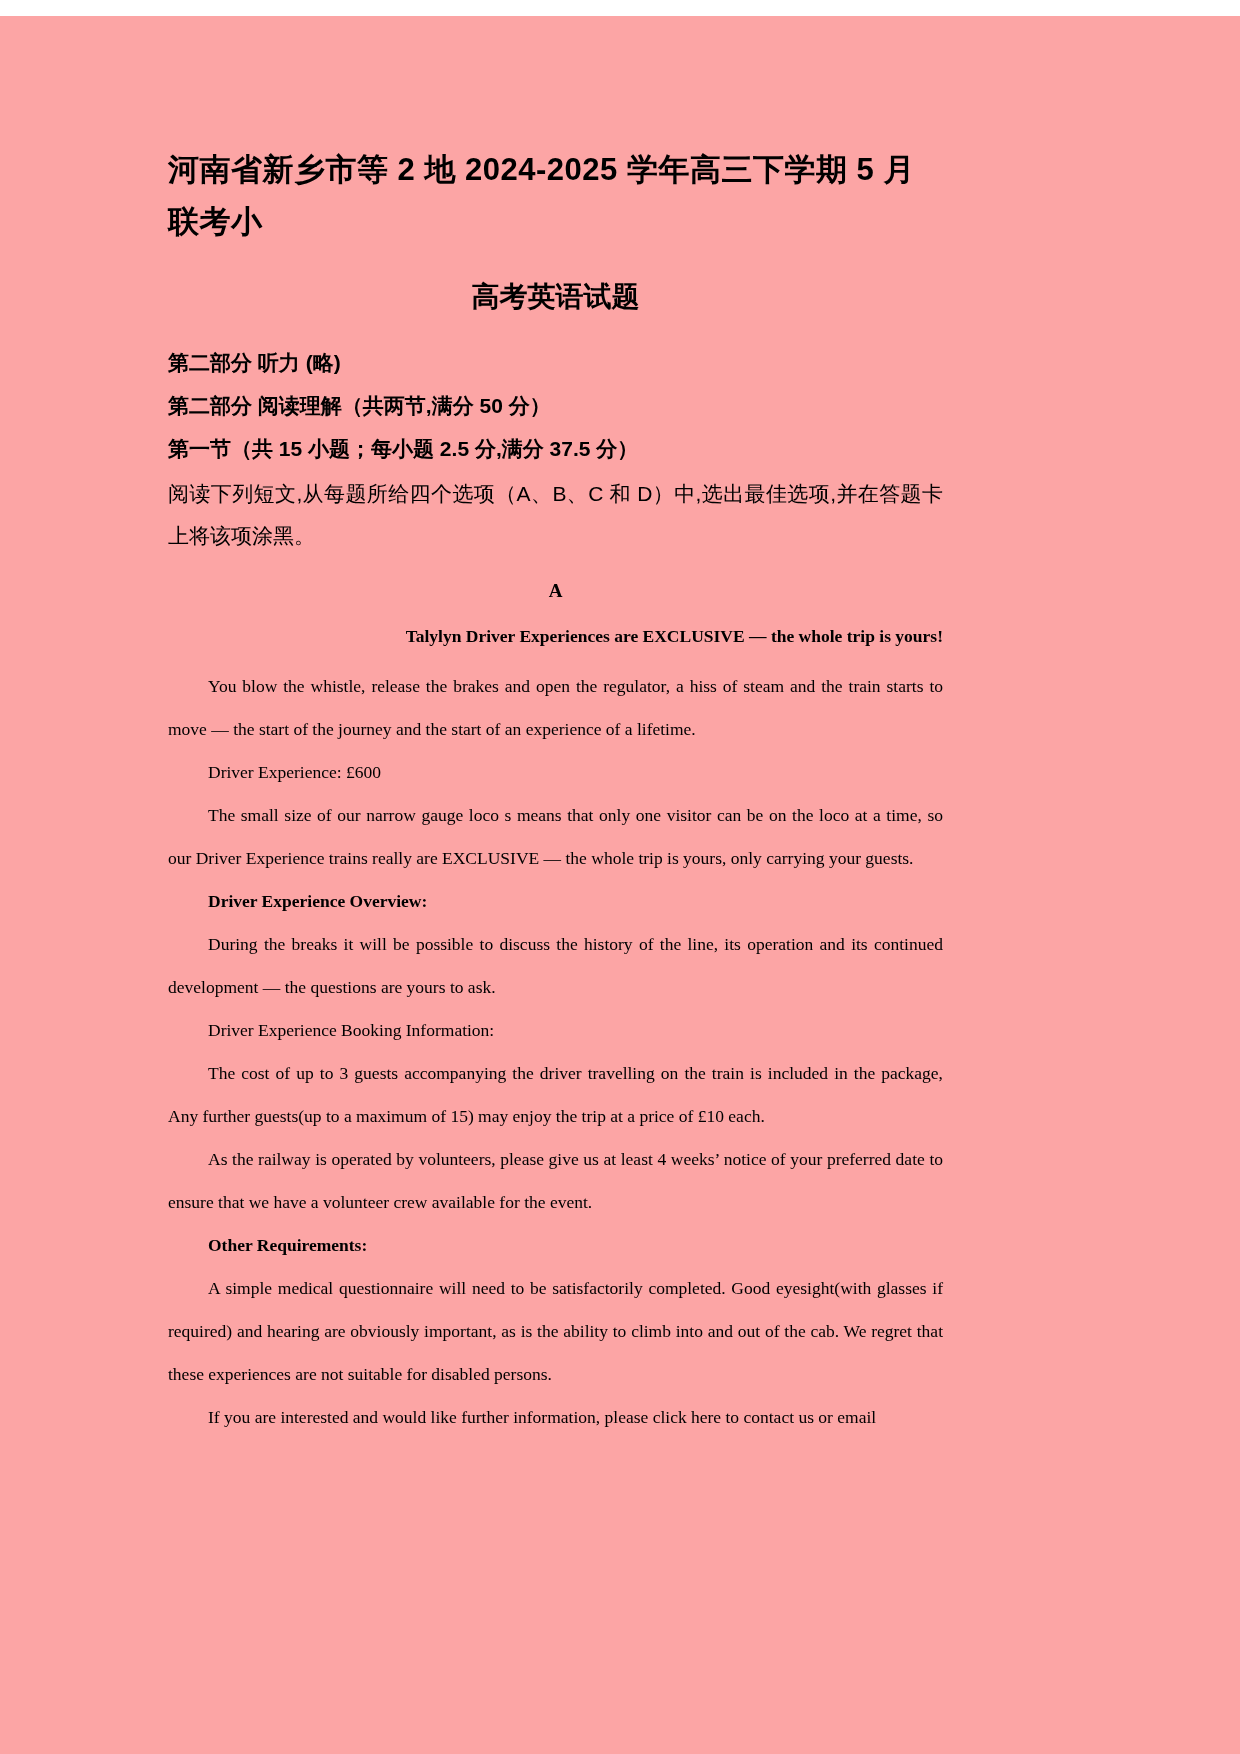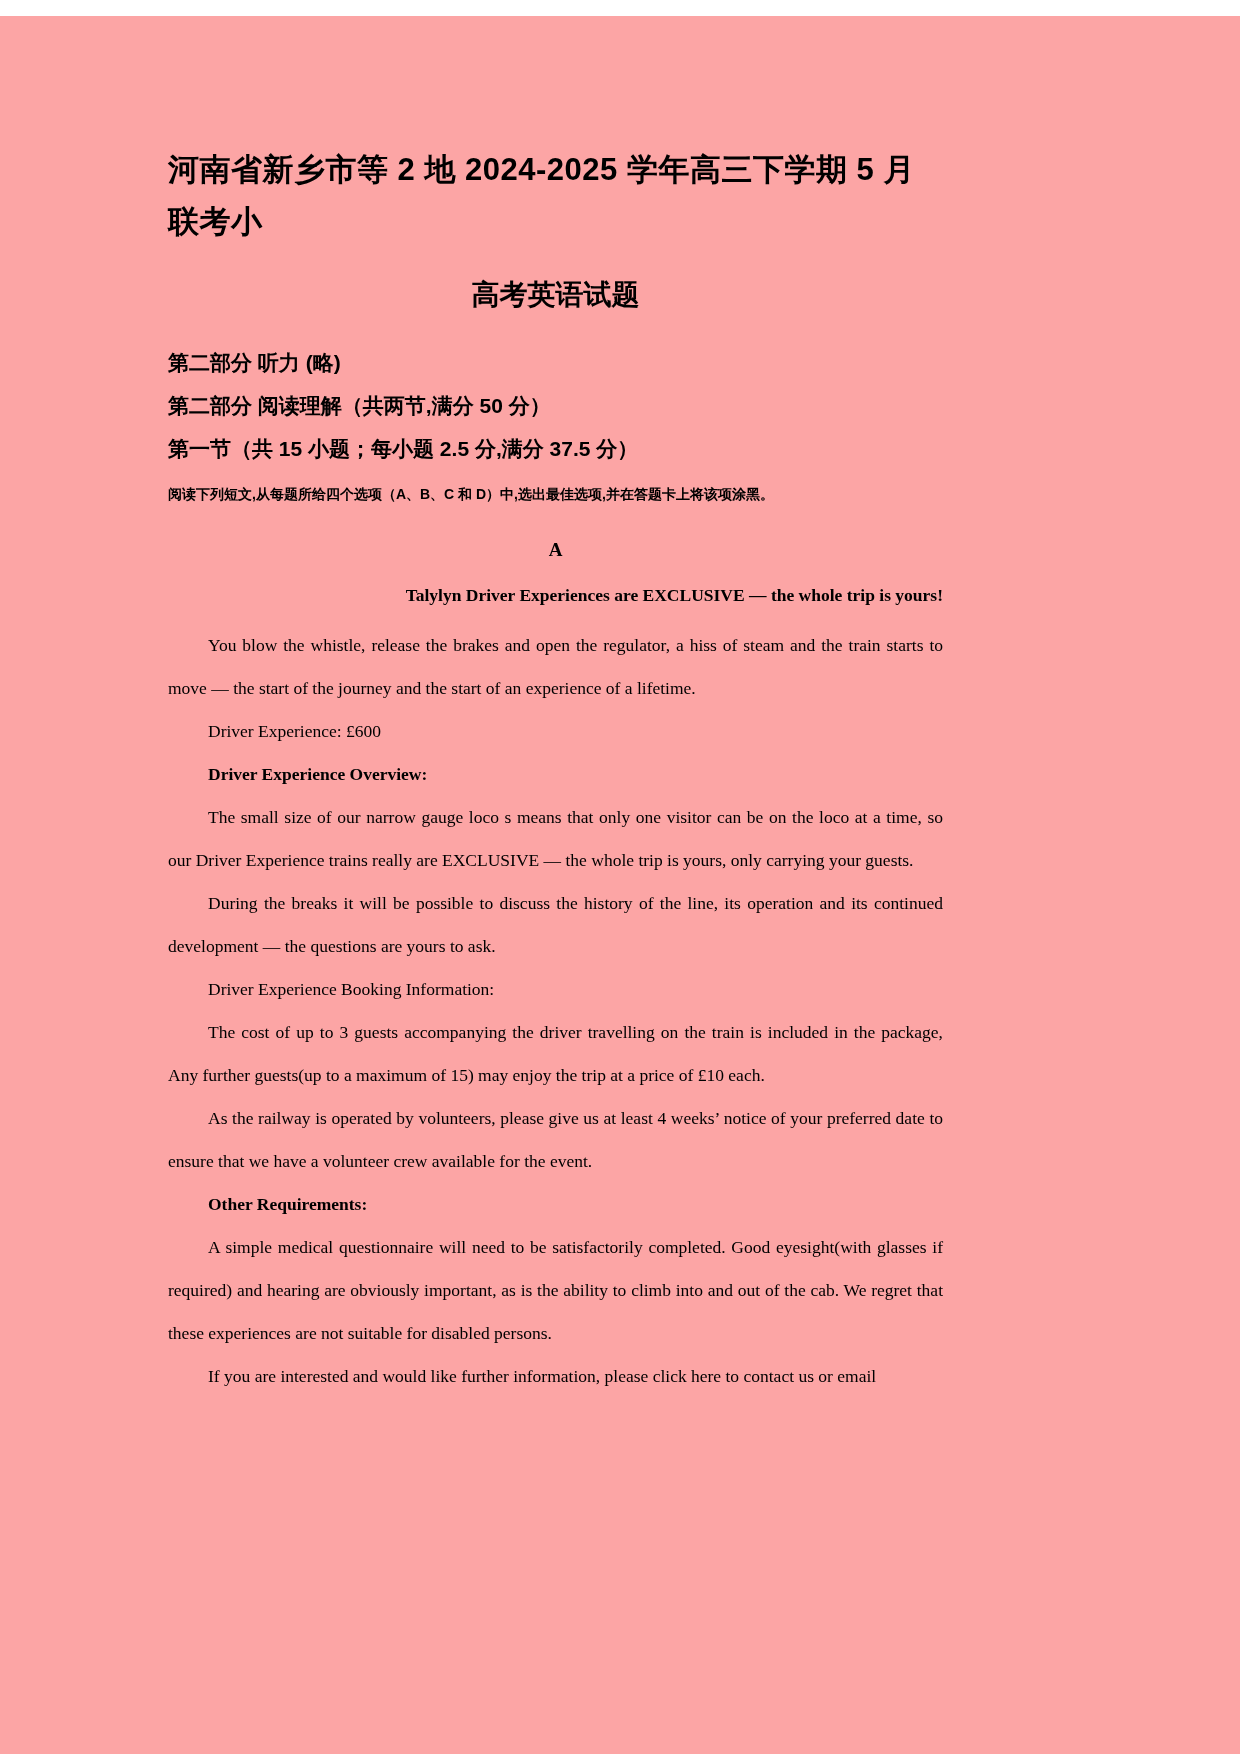--- a/index.html
+++ b/index.html
@@ -35,42 +35,42 @@
     font-weight: bold;
     font-size: 31px;
     line-height: 52px;
     text-align: center;
     letter-spacing: 0.5px;
     margin: 0 0 4px 0;
     padding: 0 0 0 0;
   }
   .doc-title .l1 { display: block; text-align: left; }
   .doc-subtitle {
-    font-family: Liberation Mono, monospace;
+    font-family: Liberation Serif, serif;
     font-weight: bold;
     font-size: 28px;
     line-height: 50px;
     text-align: center;
     margin: 24px 0 22px 0;
   }
 
   
   .inst {
     font-weight: bold;
     font-size: 21px;
     line-height: 37px;
     margin: 0 0 5px 0;
     text-align: justify;
   }
   .inst .cjk {
     font-family: "Liberation Sans", "DejaVu Sans", sans-serif;
   }
   .inst-wrap {
-    font-weight: bold;
-    font-size: 14px;
+    font-weight: normal;
+    font-size: 21px;
     line-height: 42px;
     margin: 0;
     text-align: justify;
     text-justify: inter-character;
   }
   .inst-wrap .cjk {
     font-family: "Liberation Sans", "DejaVu Sans", sans-serif;
   }
 
   
@@ -131,22 +131,22 @@
       <span class="cjk">阅读下列短文,从每题所给四个选项（A、B、C 和 D）中,选出最佳选项,并在答题卡上将该项涂黑。</span>
     </p>
 
     <div class="passage-label">A</div>
 
     <div class="en-bold-head">Talylyn Driver Experiences are EXCLUSIVE — the whole trip is yours!</div>
 
     <div>
       <p class="body">You blow the whistle, release the brakes and open the regulator, a hiss of steam and the train starts to move — the start of the journey and the start of an experience of a lifetime.</p>
       <p class="body">Driver Experience: £600</p>
+      <p class="body">The small size of our narrow gauge loco s means that only one visitor can be on the loco at a time, so our Driver Experience trains really are EXCLUSIVE — the whole trip is yours, only carrying your guests.</p>
       <p class="body sub-head">Driver Experience Overview:</p>
-      <p class="body">The small size of our narrow gauge loco s means that only one visitor can be on the loco at a time, so our Driver Experience trains really are EXCLUSIVE — the whole trip is yours, only carrying your guests.</p>
       <p class="body">During the breaks it will be possible to discuss the history of the line, its operation and its continued development — the questions are yours to ask.</p>
       <p class="body">Driver Experience Booking Information:</p>
       <p class="body">The cost of up to 3 guests accompanying the driver travelling on the train is included in the package, Any further guests(up to a maximum of 15) may enjoy the trip at a price of £10 each.</p>
       <p class="body">As the railway is operated by volunteers, please give us at least 4 weeks’ notice of your preferred date to ensure that we have a volunteer crew available for the event.</p>
       <p class="body sub-head">Other Requirements:</p>
       <p class="body">A simple medical questionnaire will need to be satisfactorily completed. Good eyesight(with glasses if required) and hearing are obviously important, as is the ability to climb into and out of the cab. We regret that these experiences are not suitable for disabled persons.</p>
       <p class="body">If you are interested and would like further information, please click here to contact us or email</p>
     </div>
 
   </div>

